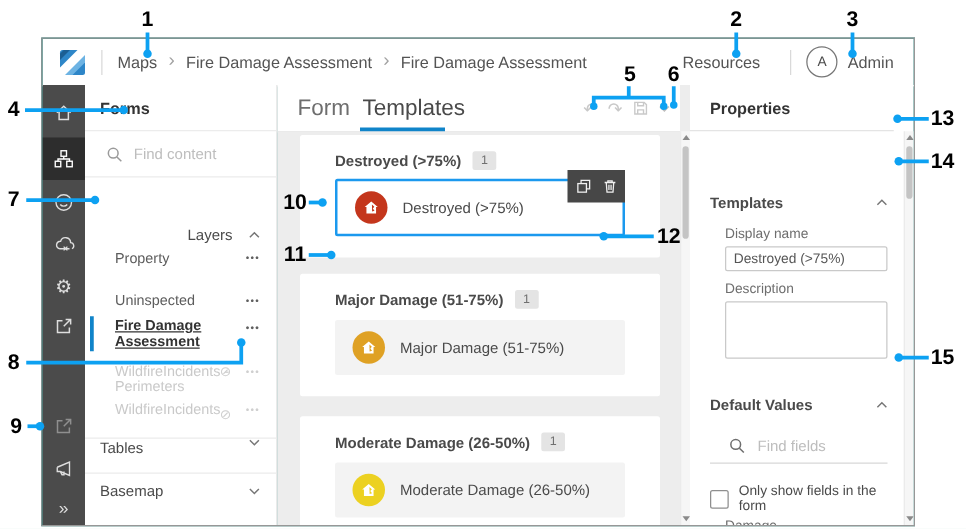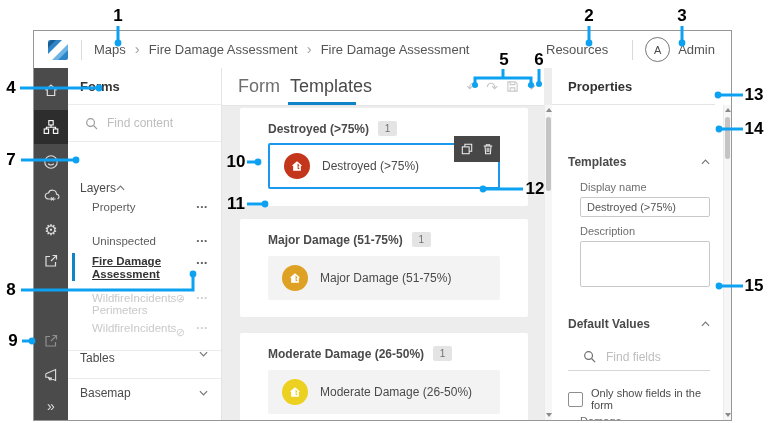--- a/index.html
+++ b/index.html
@@ -29,21 +29,21 @@
   .glyph{font-size:15px;line-height:1;}
   
   .panel-forms{position:absolute;left:34px;top:37px;bottom:0;width:154px;background:#fff;
                border-right:1px solid #e4e4e4;box-sizing:border-box;}
   .pf-row{position:absolute;left:0;right:0;box-sizing:border-box;}
   .panel-title{font-size:13px;font-weight:bold;color:#333;}
   .row-title{top:0;height:37px;display:flex;align-items:center;padding-left:12px;border-bottom:1px solid #ececec;}
   .row-search{top:37px;height:37px;display:flex;align-items:center;gap:9px;padding-left:17px;border-bottom:1px solid #ececec;}
   .row-add{top:74px;height:31px;display:flex;align-items:center;gap:9px;padding-left:12px;border-bottom:1px solid #ececec;}
   .row-add span{font-size:12px;color:#4a4a4a;}
-  .row-layers{top:105px;height:30px;display:flex;align-items:center;justify-content:flex-start;padding:0 13px 0 12px;}
+  .row-layers{top:105px;height:30px;display:flex;align-items:center;justify-content:flex-end;padding:0 13px 0 12px;gap:13px;}
   .sec-label{font-size:12px;color:#4a4a4a;}
   .layer{position:absolute;left:0;right:0;padding-left:24px;box-sizing:border-box;font-size:11.5px;color:#5c5c5c;cursor:pointer;}
   .dots{position:absolute;right:13px;top:50%;transform:translateY(-50%);font-size:8px;letter-spacing:1px;color:#5f5f5f;}
   .lay-a{top:128px;height:22px;line-height:22px;}
   .lay-b{top:162px;height:22px;line-height:22px;}
   .lay-sel{top:184px;height:32px;line-height:13px;padding-top:3px;font-weight:bold;color:#333;text-decoration:underline;}
   .sel-bar{position:absolute;left:4px;top:185px;width:3px;height:28px;background:var(--accent,#1084c9);}
   .lay-dis{color:#c9c9c9 !important;}
   .lay-dis .dots{color:#cfcfcf;}
   .noedit{position:absolute;right:36px;top:2px;font-size:11px;color:#cfcfcf;}

